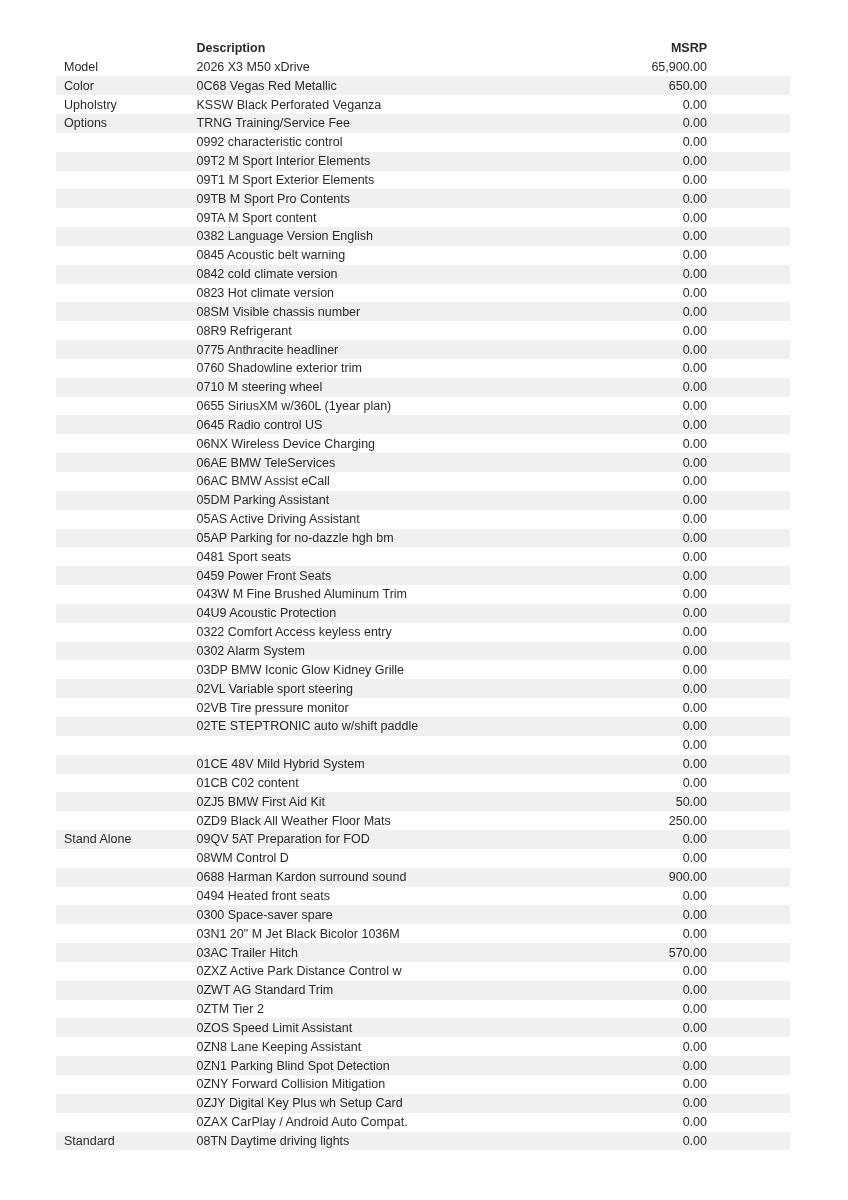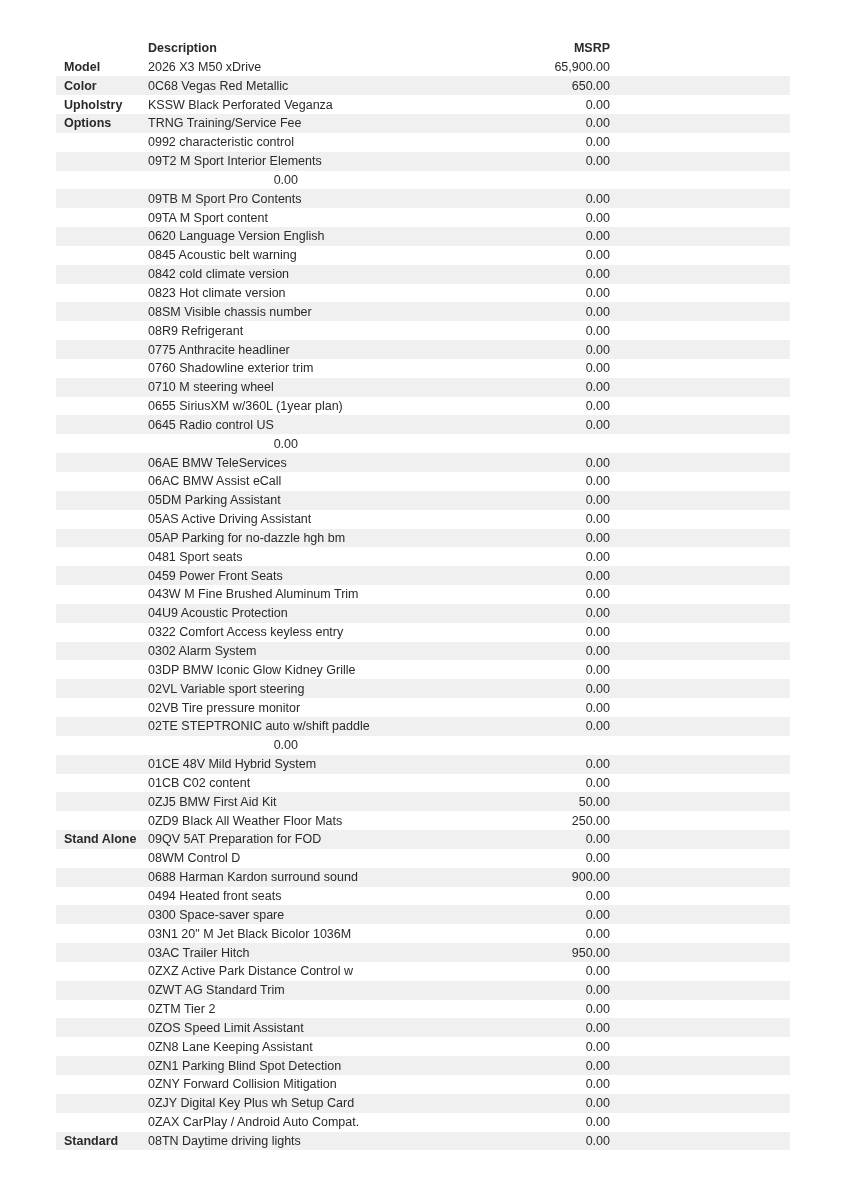--- a/index.html
+++ b/index.html
@@ -26,37 +26,37 @@
   .table {
     position: absolute;
     left: 56px;
     top: 38.6px;
     width: 734px;
   }
   .row {
     display: flex;
     align-items: center;
     height: 18.85px;
+    justify-content: space-between;
   }
   .row.striped { background: var(--stripe); }
   .cell-cat {
     width: 92px;
     padding-left: 8px;
     white-space: nowrap;
     overflow: visible;
-    font-weight: bold;
   }
   .cell-desc {
     width: 312px;
     white-space: nowrap;
     overflow: visible;
   }
   .cell-msrp {
     width: 150px;
-    margin-right: 112px;
+    margin-right: 83px;
     text-align: right;
     white-space: nowrap;
   }
   .row.header { height: 18.85px; }
   .row.header .cell-desc,
   .row.header .cell-msrp { font-weight: bold; }
 </style>
 </head>
 <body>
 
@@ -93,35 +93,36 @@
     <div class="cell-desc">0992 characteristic control</div>
     <div class="cell-msrp">0.00</div>
   </div>
         <div class="row striped">
     <div class="cell-cat"></div>
     <div class="cell-desc">09T2 M Sport Interior Elements</div>
     <div class="cell-msrp">0.00</div>
   </div>
         <div class="row">
     <div class="cell-cat"></div>
+    <div class="cell-desc">09T1 M Sport Exterior Elements</div>
     <div class="cell-msrp">0.00</div>
   </div>
         <div class="row striped">
     <div class="cell-cat"></div>
     <div class="cell-desc">09TB M Sport Pro Contents</div>
     <div class="cell-msrp">0.00</div>
   </div>
         <div class="row">
     <div class="cell-cat"></div>
     <div class="cell-desc">09TA M Sport content</div>
     <div class="cell-msrp">0.00</div>
   </div>
         <div class="row striped">
     <div class="cell-cat"></div>
-    <div class="cell-desc">0620 Language Version English</div>
+    <div class="cell-desc">0382 Language Version English</div>
     <div class="cell-msrp">0.00</div>
   </div>
         <div class="row">
     <div class="cell-cat"></div>
     <div class="cell-desc">0845 Acoustic belt warning</div>
     <div class="cell-msrp">0.00</div>
   </div>
         <div class="row striped">
     <div class="cell-cat"></div>
     <div class="cell-desc">0842 cold climate version</div>
@@ -162,20 +163,21 @@
     <div class="cell-desc">0655 SiriusXM w/360L (1year plan)</div>
     <div class="cell-msrp">0.00</div>
   </div>
         <div class="row striped">
     <div class="cell-cat"></div>
     <div class="cell-desc">0645 Radio control US</div>
     <div class="cell-msrp">0.00</div>
   </div>
         <div class="row">
     <div class="cell-cat"></div>
+    <div class="cell-desc">06NX Wireless Device Charging</div>
     <div class="cell-msrp">0.00</div>
   </div>
         <div class="row striped">
     <div class="cell-cat"></div>
     <div class="cell-desc">06AE BMW TeleServices</div>
     <div class="cell-msrp">0.00</div>
   </div>
         <div class="row">
     <div class="cell-cat"></div>
     <div class="cell-desc">06AC BMW Assist eCall</div>
@@ -296,21 +298,21 @@
     <div class="cell-msrp">0.00</div>
   </div>
         <div class="row">
     <div class="cell-cat"></div>
     <div class="cell-desc">03N1 20" M Jet Black Bicolor 1036M</div>
     <div class="cell-msrp">0.00</div>
   </div>
         <div class="row striped">
     <div class="cell-cat"></div>
     <div class="cell-desc">03AC Trailer Hitch</div>
-    <div class="cell-msrp">950.00</div>
+    <div class="cell-msrp">570.00</div>
   </div>
         <div class="row">
     <div class="cell-cat"></div>
     <div class="cell-desc">0ZXZ Active Park Distance Control w</div>
     <div class="cell-msrp">0.00</div>
   </div>
         <div class="row striped">
     <div class="cell-cat"></div>
     <div class="cell-desc">0ZWT AG Standard Trim</div>
     <div class="cell-msrp">0.00</div>

